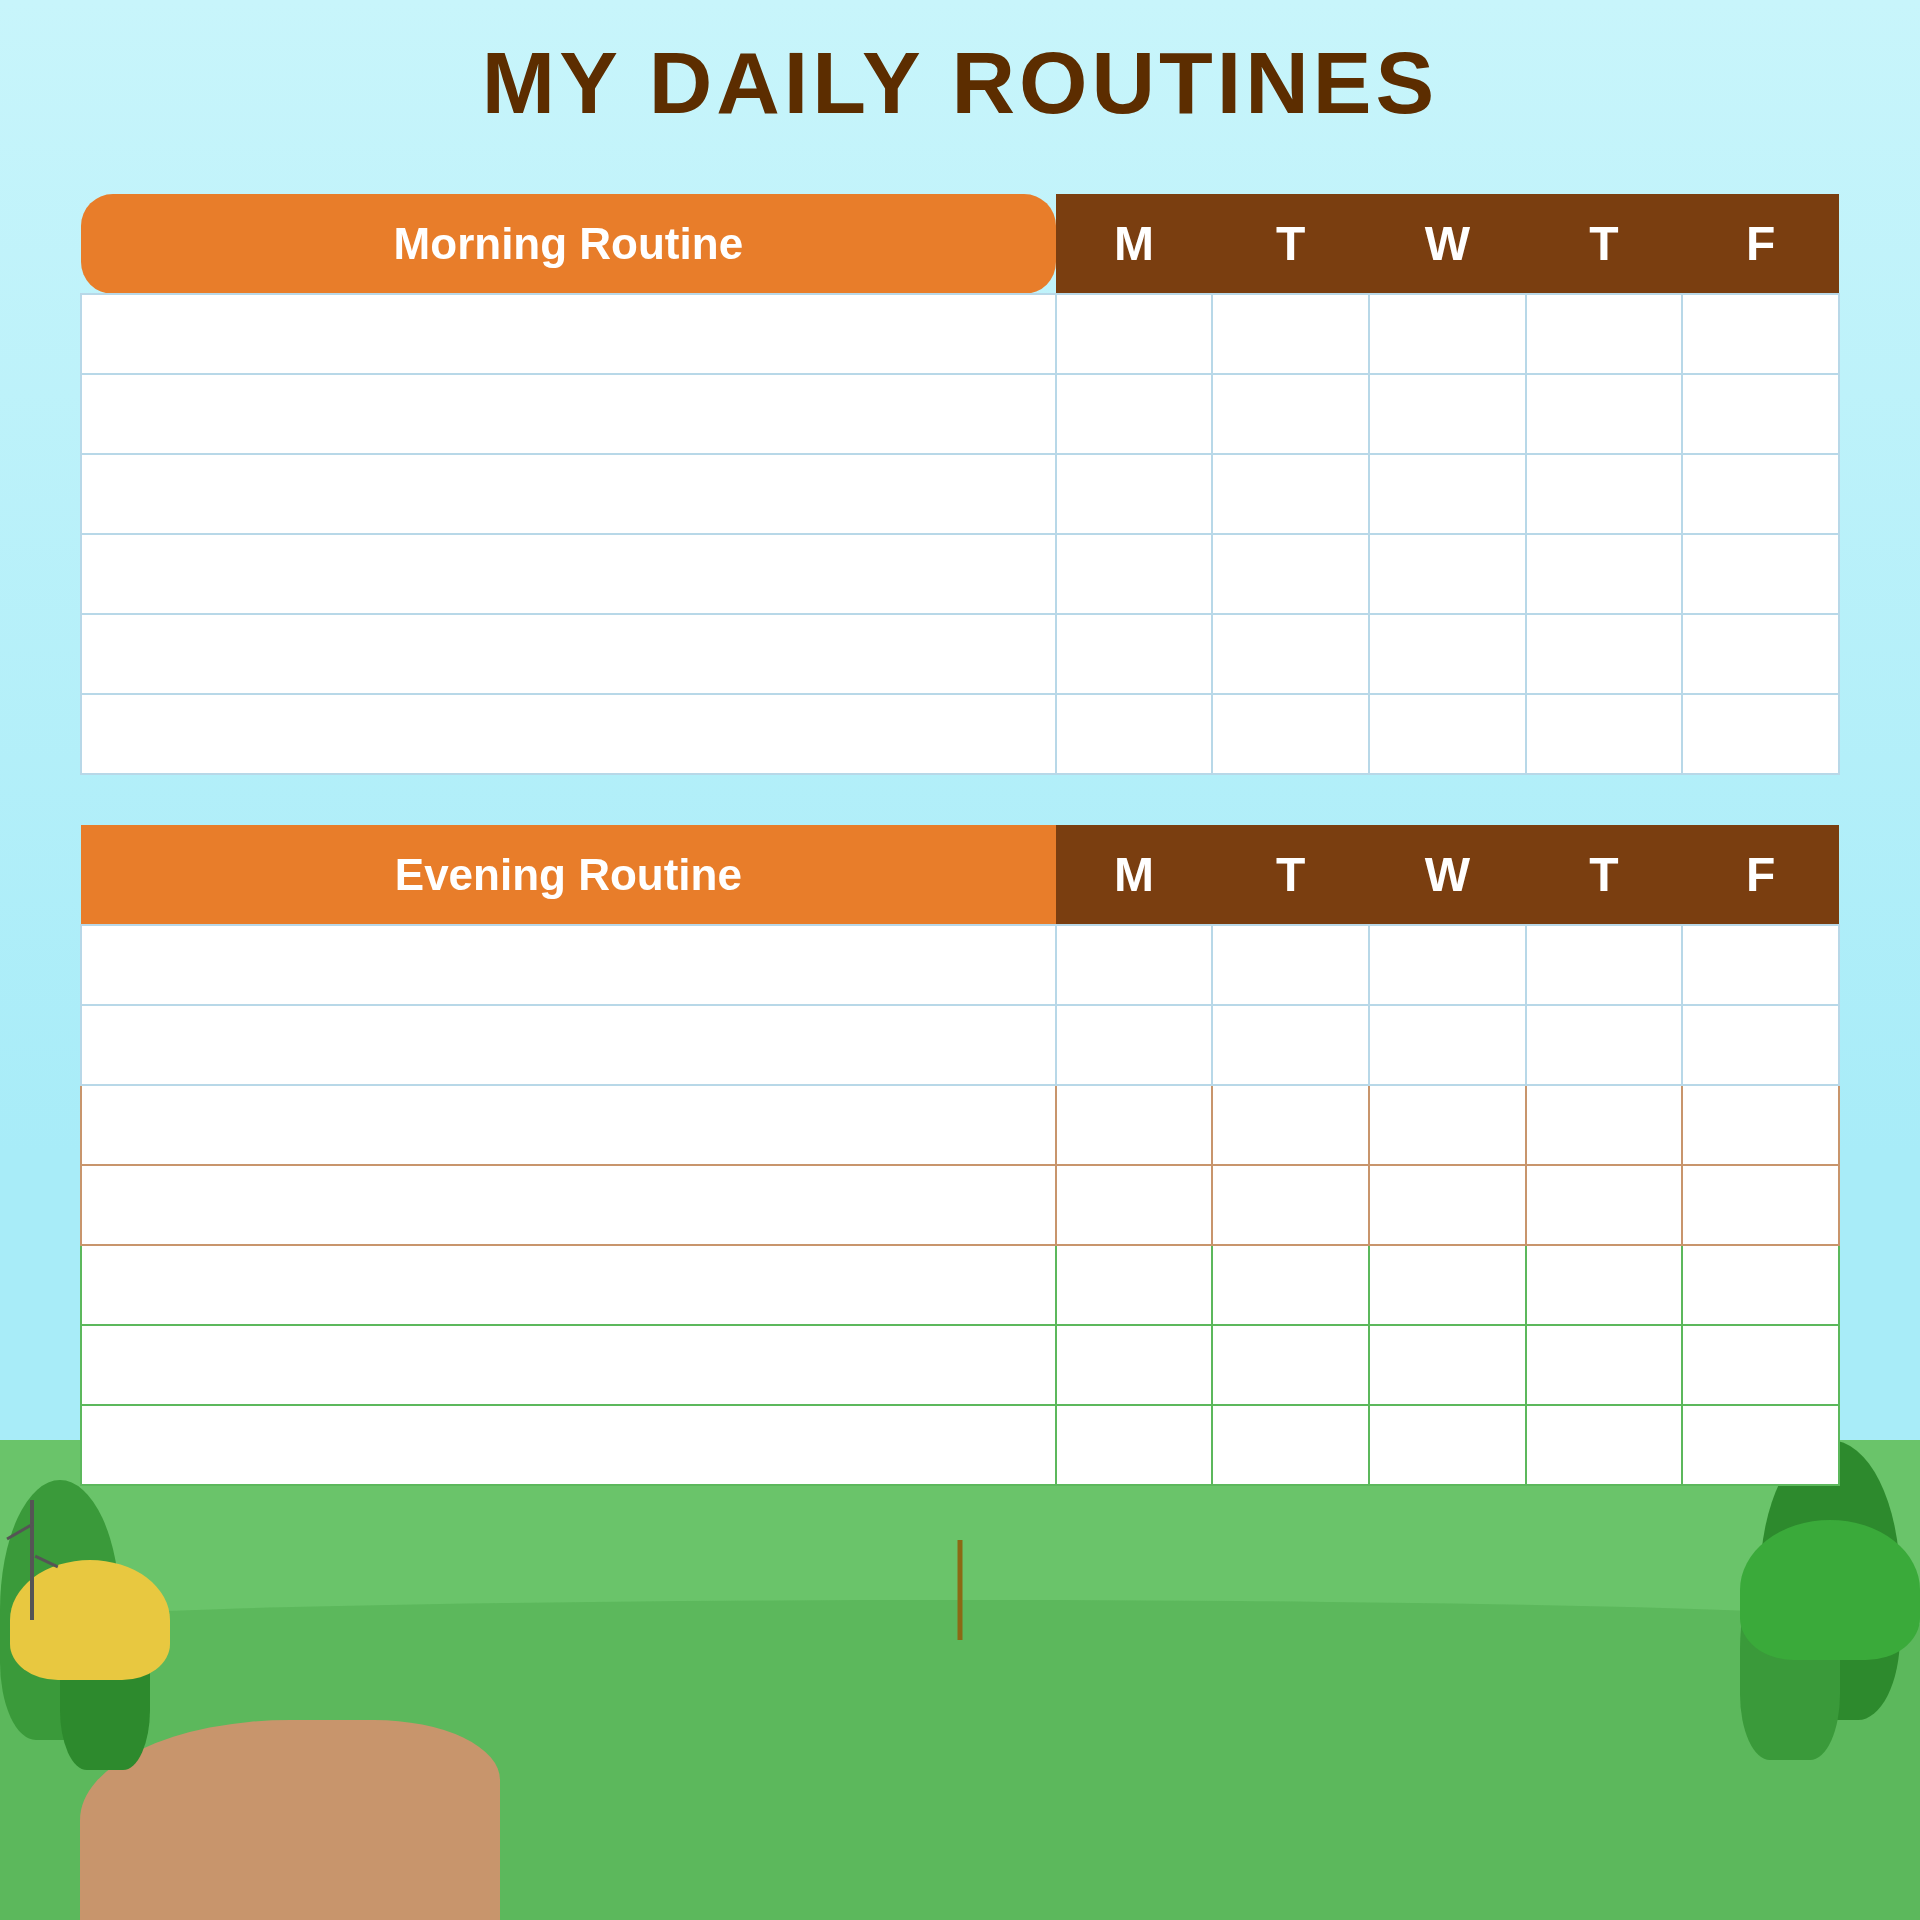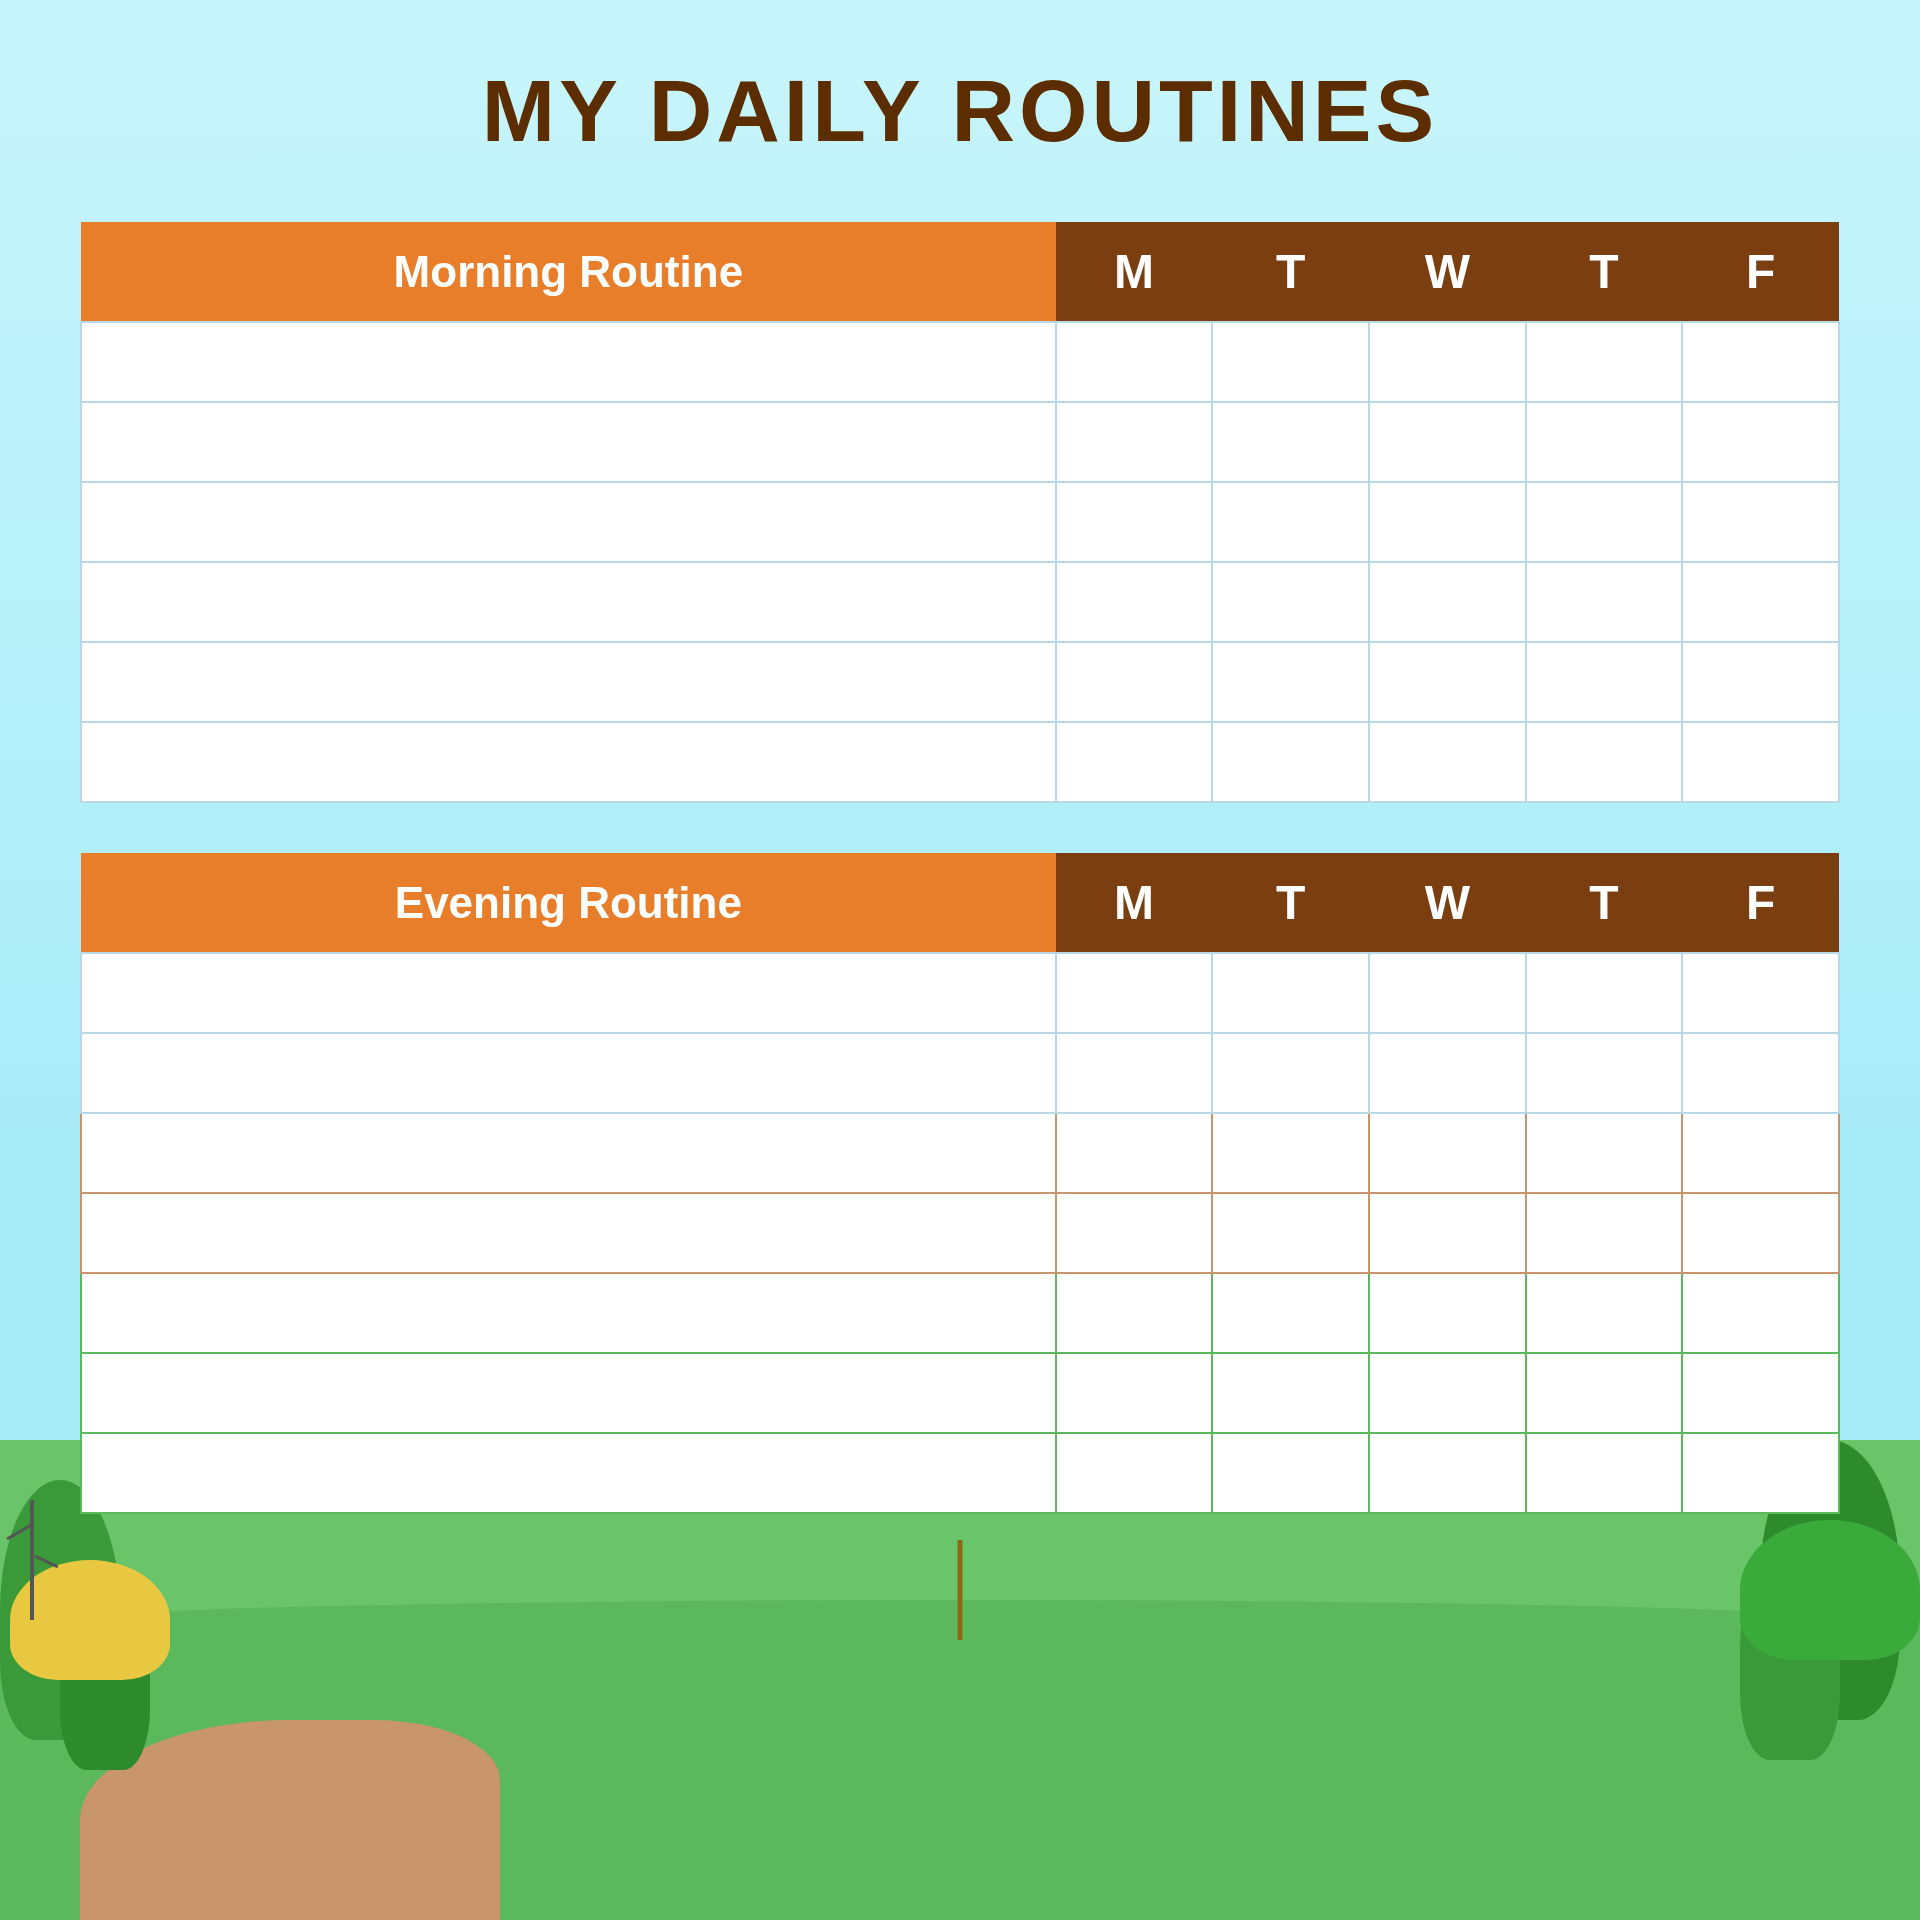--- a/index.html
+++ b/index.html
@@ -138,21 +138,21 @@
       transform: translateX(-50%);
       width: 5px;
       height: 100px;
       background: #8B6914;
     }
 
     .content-wrapper {
       position: relative;
       z-index: 10;
       width: 100%;
-      padding: 60px 80px 0;
+      padding: 32px 80px 0;
     }
 
     .page-title {
       text-align: center;
       font-size: 88px;
       font-weight: 900;
       color: #5c2d00;
       letter-spacing: 4px;
       margin-bottom: 60px;
       text-transform: uppercase;
@@ -170,20 +170,21 @@
     .routine-header-cell {
       padding: 22px 30px;
       font-size: 44px;
       font-weight: 900;
       color: white;
       text-align: center;
     }
 
     .morning-header {
       background: #e87d2a;
+      border-radius: 32px;
     }
 
     .evening-header {
       background: #e87d2a;
     }
 
     .day-header {
       background: #7a3e10;
       color: white;
       font-size: 48px;

